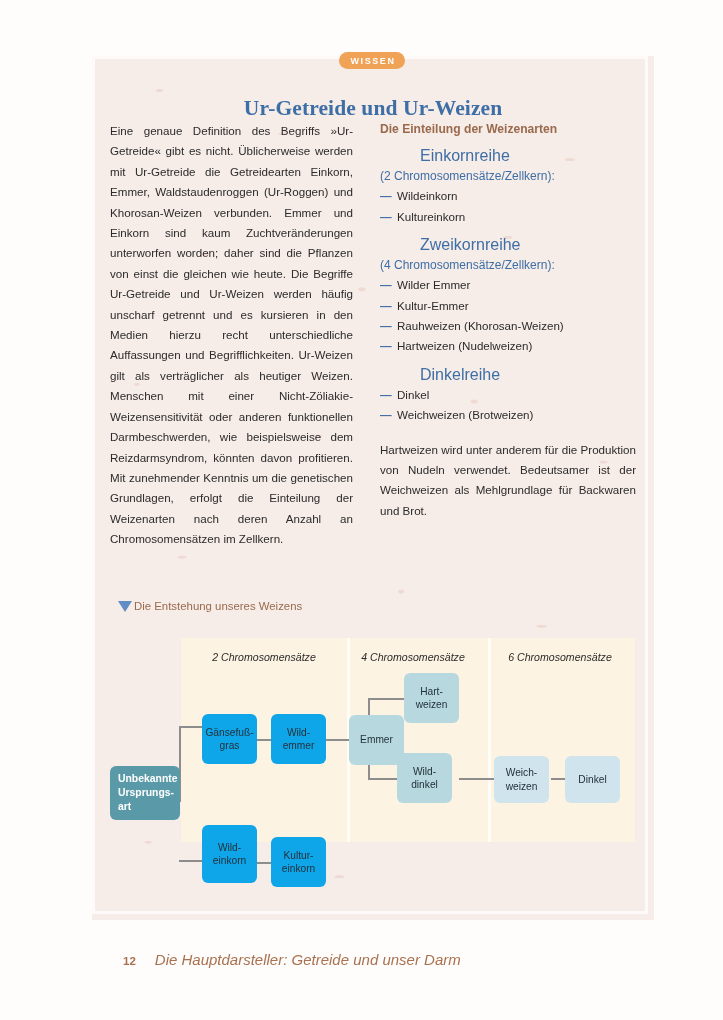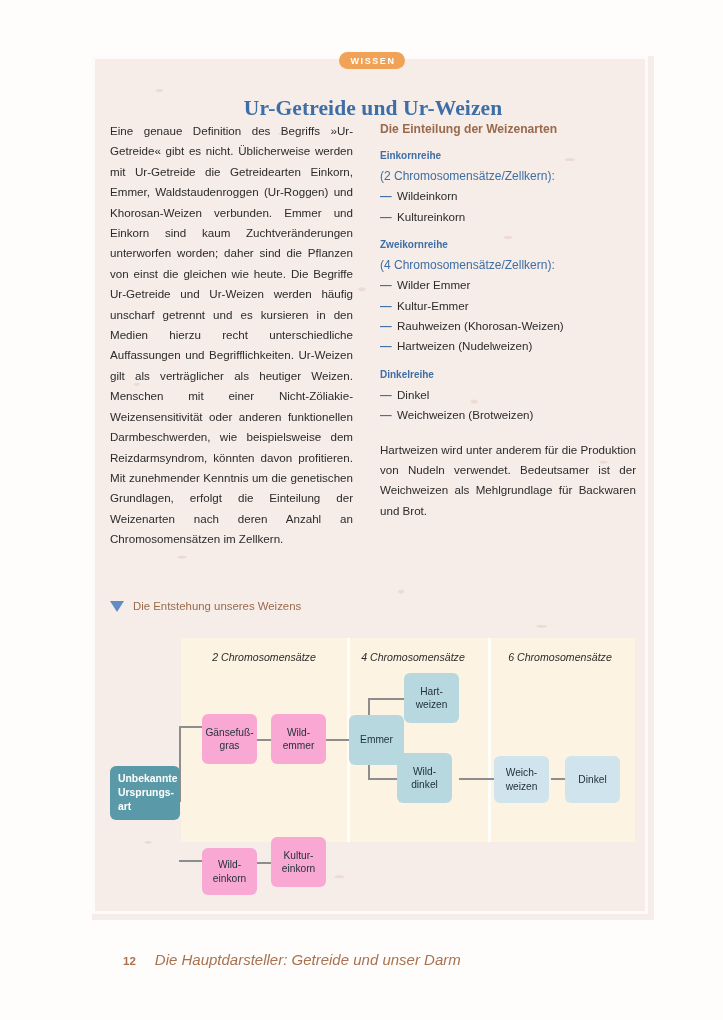--- a/index.html
+++ b/index.html
@@ -112,23 +112,24 @@
   }
   .rc-heading {
     color: #9a6a4c;
     font-weight: bold;
     font-size: 12.1px;
     margin-bottom: 7px;
   }
   .rc-group { margin-bottom: 8px; }
   .rc-group-title {
     color: #3d6ea5;
-    font-weight: bold;
-    font-size: 10px;
+    font-weight: normal;
+    font-size: 16px;
     line-height: 20px;
+    margin-left: 40px;
   }
   .rc-group-sub {
     color: #3d6ea5;
     font-size: 12px;
     line-height: 20px;
   }
   .rc-item {
     display: flex;
     line-height: 20.4px;
     font-size: 11.6px;
@@ -142,25 +143,25 @@
   .rc-outro {
     margin-top: 14px;
     text-align: justify;
     font-size: 11.6px;
     line-height: 20.4px;
   }
 
   
   .fig-caption {
     position: absolute;
-    left: 110px;
+    left: 118px;
     top: 600px;
     display: flex;
     align-items: center;
-    gap: 9px;
+    gap: 2px;
     text-align: center;
   }
   .fig-tri {
     width: 0; height: 0;
     border-left: 7px solid transparent;
     border-right: 7px solid transparent;
     border-top: 11px solid #5f8dc4;
   }
   .fig-caption-text {
     color: #9a6a4c;
@@ -215,21 +216,21 @@
   .node.origin {
     background: #5a9aa8;
     color: #ffffff;
     font-weight: bold;
     justify-content: flex-start;
     text-align: left;
     padding-left: 8px;
     font-size: 10.4px;
     line-height: 14px;
   }
-  .node.t2 { background: #f9a8d4; }
+  .node.t2 { background: #0ea5e9; }
   .node.t4 { background: #b8d8e0; }
   .node.t6 { background: #cfe4ec; }
   .conn {
     position: absolute;
     background: #8d8d8d;
   }
   .conn.h { height: 1.6px; }
   .conn.v { width: 1.6px; }
 
   
@@ -331,21 +332,21 @@
   <div class="conn h" style="left:216px; top:101px; width:24px"></div>
   <div class="conn v" style="left:258px; top:60px; height:82px"></div>
   <div class="conn h" style="left:258px; top:60px; width:36px"></div>
   <div class="conn h" style="left:258px; top:140px; width:36px"></div>
   <div class="conn h" style="left:349px; top:140px; width:35px"></div>
   <div class="conn h" style="left:441px; top:140px; width:15px"></div>
 
   <div class="node origin" style="left:0px; top:128px; width:70px; height:54px">Unbekannte Ursprungs-art</div>
   <div class="node t2" style="left:92px; top:76px; width:55px; height:50px">Gänsefuß-gras</div>
   <div class="node t2" style="left:161px; top:76px; width:55px; height:50px">Wild-emmer</div>
-  <div class="node t2" style="left:92px; top:210px; width:55px; height:47px">Wild-einkorn</div>
+  <div class="node t2" style="left:92px; top:187px; width:55px; height:58px">Wild-einkorn</div>
   <div class="node t2" style="left:161px; top:199px; width:55px; height:50px">Kultur-einkorn</div>
   <div class="node t4" style="left:239px; top:77px; width:55px; height:50px">Emmer</div>
   <div class="node t4" style="left:294px; top:35px; width:55px; height:50px">Hart-weizen</div>
   <div class="node t4" style="left:287px; top:115px; width:55px; height:50px">Wild-dinkel</div>
   <div class="node t6" style="left:384px; top:118px; width:55px; height:47px">Weich-weizen</div>
   <div class="node t6" style="left:455px; top:118px; width:55px; height:47px">Dinkel</div>
 </div>
 
 <div class="footer">
   <span class="footer-page">12</span>

